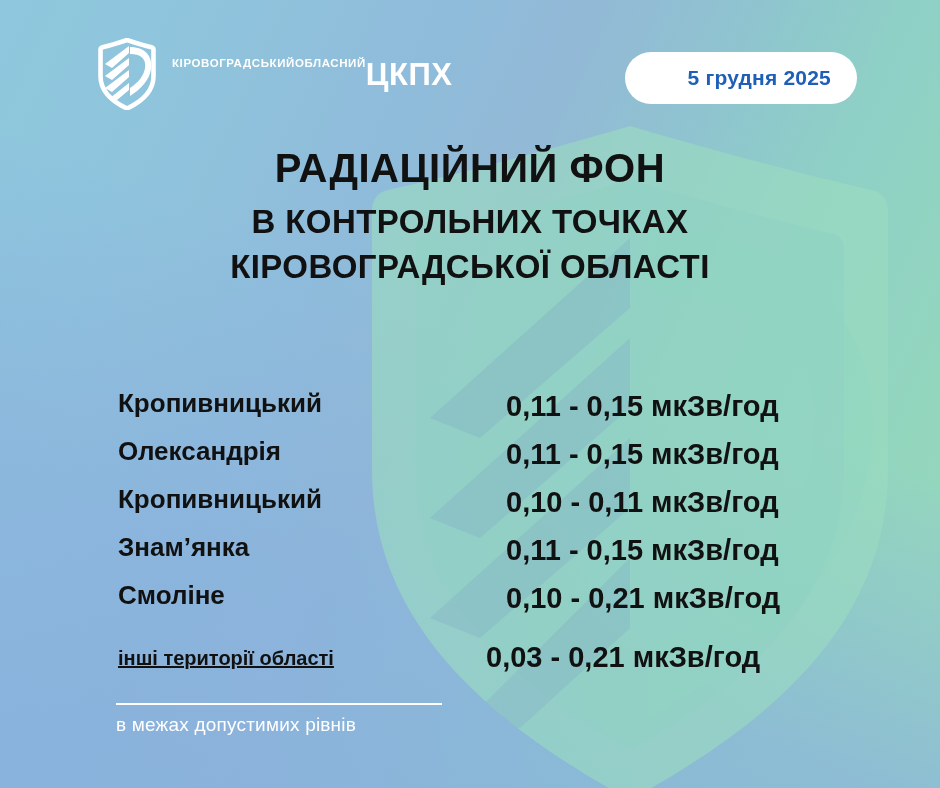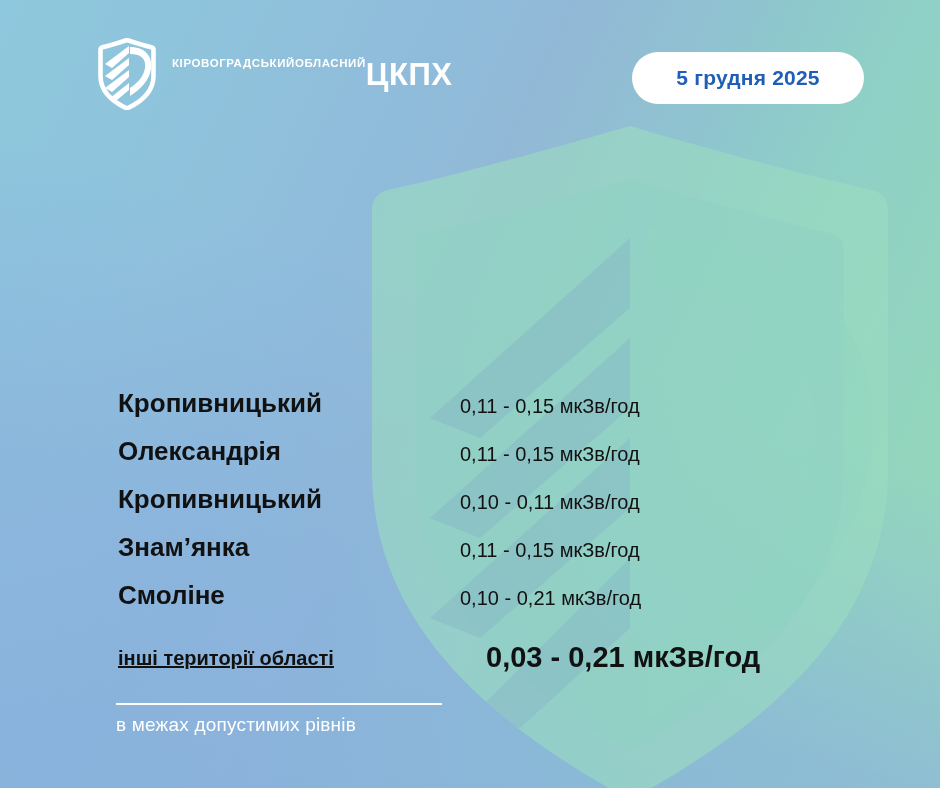--- a/index.html
+++ b/index.html
@@ -67,25 +67,25 @@
     font-size:31px;
     font-weight:bold;
     letter-spacing:0.5px;
     line-height:1.05;
     margin-top:2px;
     white-space:nowrap;
   }
 
   .date-badge {
     position:absolute;
-    right:76px; top:52px;
+    right:83px; top:52px;
     min-width:232px; height:52px;
     background:#ffffff;
     border-radius:26px;
-    display:flex; align-items:center; justify-content:center;
+    display:flex; align-items:center; justify-content:flex-end;
     color:#1f5fb8;
     font-size:21px;
     font-weight:bold;
     letter-spacing:0.2px;
     white-space:nowrap;
     padding:16px 26px;
   }
 
   
   .title-block {
@@ -129,24 +129,24 @@
     left:118px;
     top:0;
     font-size:26px;
     font-weight:bold;
     color:#111111;
     line-height:30px;
     white-space:nowrap;
   }
   .value {
     position:absolute;
-    left:460px;
+    left:506px;
     top:3px;
-    font-size:20px;
-    font-weight:normal;
+    font-size:29px;
+    font-weight:bold;
     color:#111111;
     line-height:30px;
     white-space:nowrap;
   }
 
   
   .other-row {
     position:absolute;
     left:0; right:0; top:640px;
     height:44px;
@@ -288,20 +288,25 @@
       <span class="logo-line1">КІРОВОГРАДСЬКИЙ</span>
       <span class="logo-line2">ОБЛАСНИЙ</span>
       <span class="logo-abbr">ЦКПХ</span>
     </span>
   </div>
 
   <div class="date-badge">
     <span>5 грудня 2025</span>
   </div>
 
+  <div class="title-block">
+    <div class="title-1">РАДІАЦІЙНИЙ ФОН</div>
+    <div class="title-2">В КОНТРОЛЬНИХ ТОЧКАХ</div>
+    <div class="title-3">КІРОВОГРАДСЬКОЇ ОБЛАСТІ</div>
+  </div>
 
   <div class="readings">
     <div class="reading-row">
       <span class="place">Кропивницький</span>
       <span class="value">0,11 - 0,15 мкЗв/год</span>
     </div>
     <div class="reading-row">
       <span class="place">Олександрія</span>
       <span class="value">0,11 - 0,15 мкЗв/год</span>
     </div>

